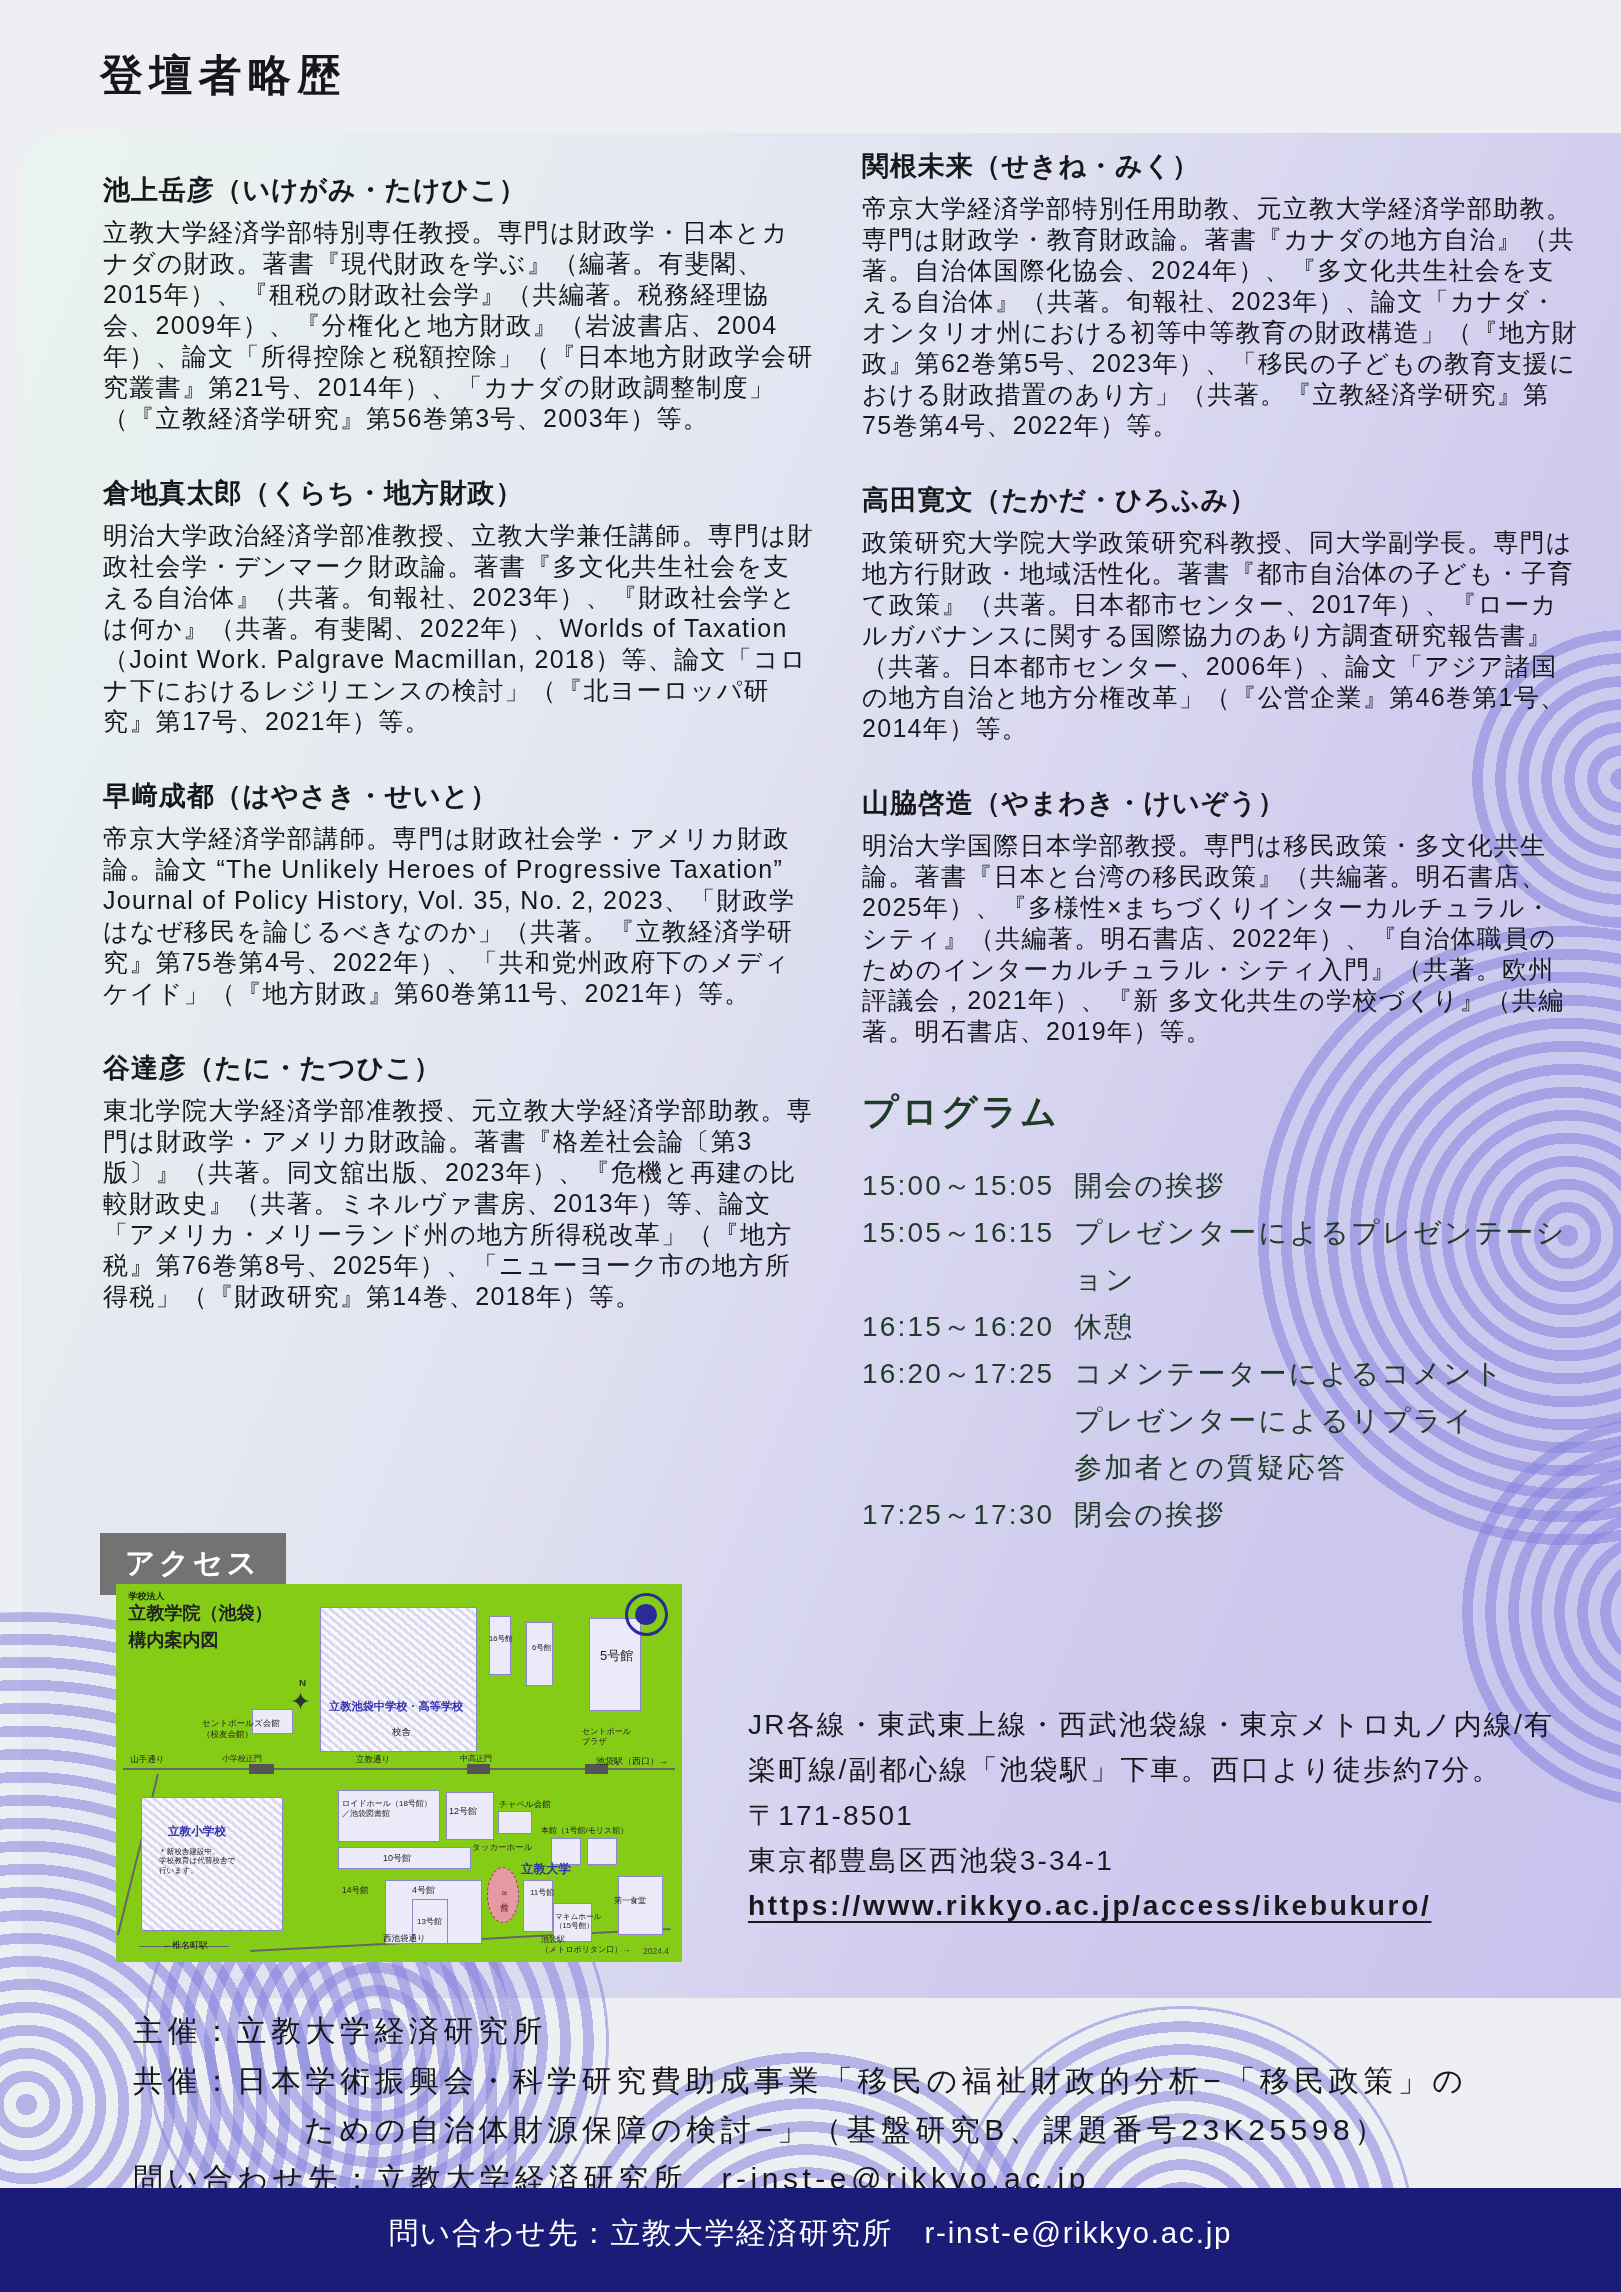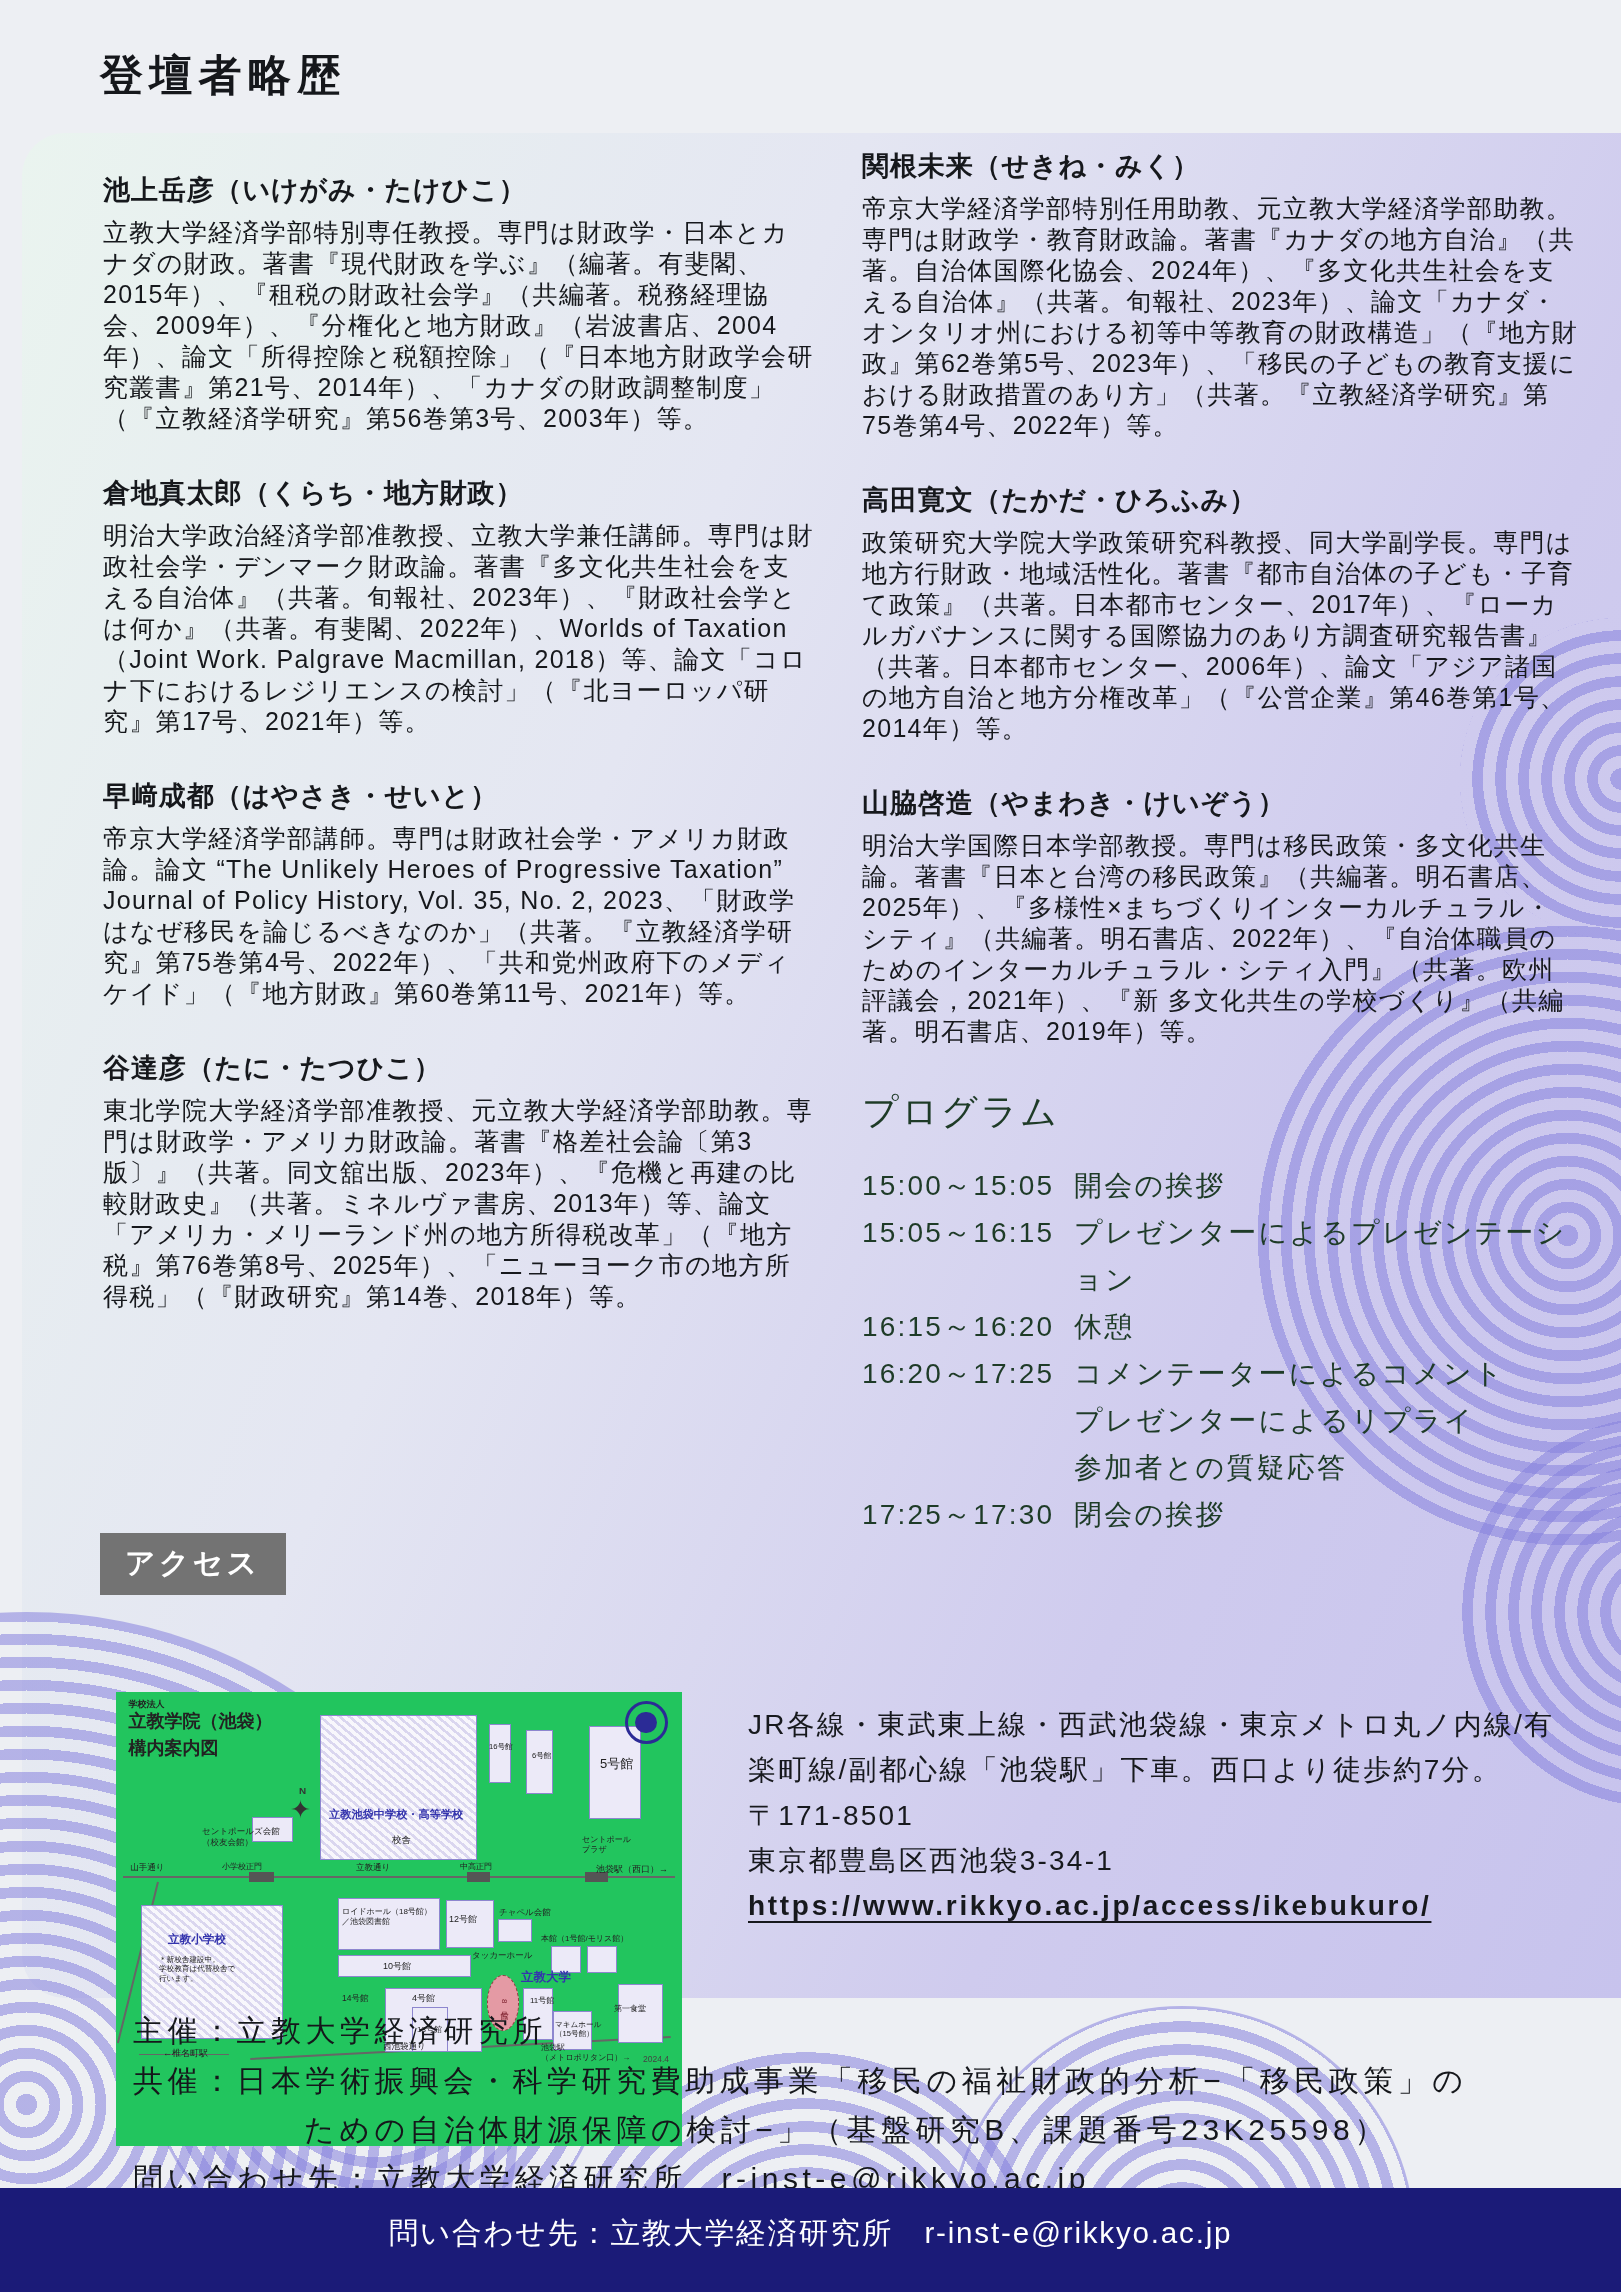--- a/index.html
+++ b/index.html
@@ -26,37 +26,37 @@
     position:absolute;left:100px;top:47px;font-size:43px;font-weight:bold;
     letter-spacing:6.3px;color:#15171b;z-index:3;
   }
   .col{position:absolute;z-index:3;}
   #col-left{left:103px;top:172px;width:712px;}
   #col-right{left:862px;top:148px;width:716px;}
   .bio{margin-bottom:41px;}
   .bio-name{font-size:27px;font-weight:bold;letter-spacing:0.9px;margin-bottom:9px;}
   .bio-text{font-size:25px;line-height:1.24;letter-spacing:1.3px;}
   #program-heading{
-    font-size:36px;font-weight:normal;color:#1e3b27;letter-spacing:2.7px;
+    font-size:36px;font-weight:bold;color:#1e3b27;letter-spacing:2.7px;
     margin-top:24px;margin-bottom:25px;
   }
   .program-line{
     display:flex;font-size:28px;color:#1e3b27;letter-spacing:2.2px;
     line-height:1.68;white-space:nowrap;
   }
   .program-time{white-space:nowrap;}
   .program-label{margin-left:19.7px;white-space:pre-line;}
   #access-badge{
     position:absolute;left:100px;top:1533px;z-index:3;
     background:#737373;color:#ffffff;font-size:29.6px;font-weight:bold;
     letter-spacing:3.6px;padding:9.9px 25px 11.6px 25px;
   }
   #map{
-    position:absolute;left:116px;top:1692px;width:566px;height:454px;
-    background:#22c55e;z-index:3;overflow:hidden;
+    position:absolute;left:116px;top:1584px;width:566px;height:378px;
+    background:#84cc16;z-index:3;overflow:hidden;
   }
   .bld{position:absolute;background:#eceaf8;border:1.3px solid #8d86cf;box-sizing:border-box;}
   .bld-hatch{
     position:absolute;border:1.3px solid #8d86cf;box-sizing:border-box;
     background:repeating-linear-gradient(40deg,#dad6ef 0 2.7px,#f8f7fc 2.7px 6.3px);
   }
   .road{position:absolute;background:#666;}
   .gate{position:absolute;background:#555;}
   #map-red-ellipse{
     position:absolute;left:371px;top:283px;width:32px;height:56px;border-radius:50%;

